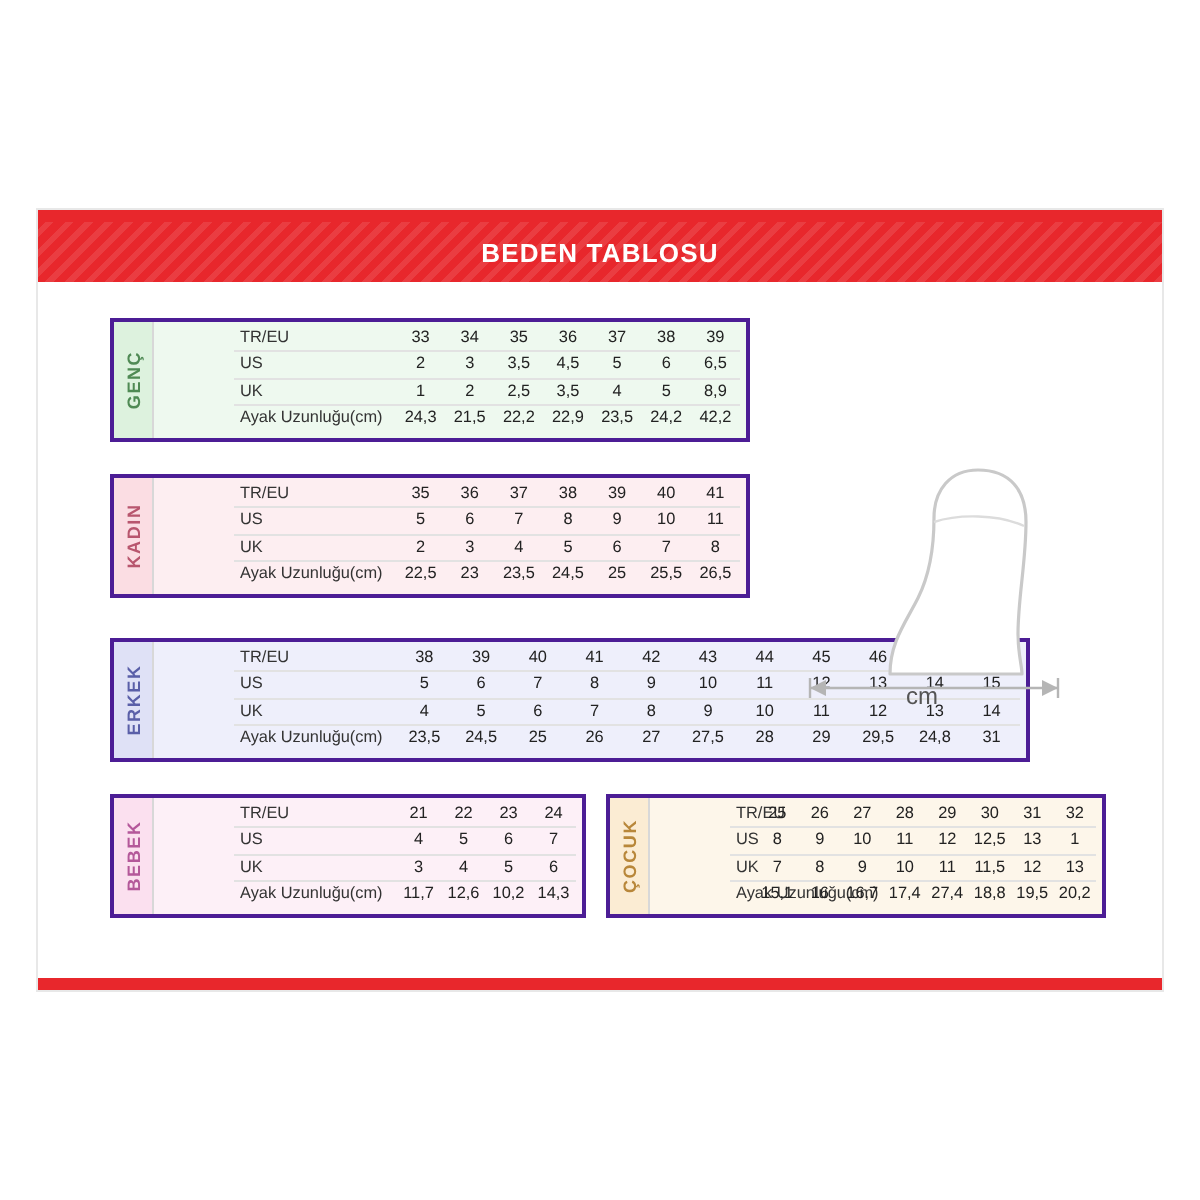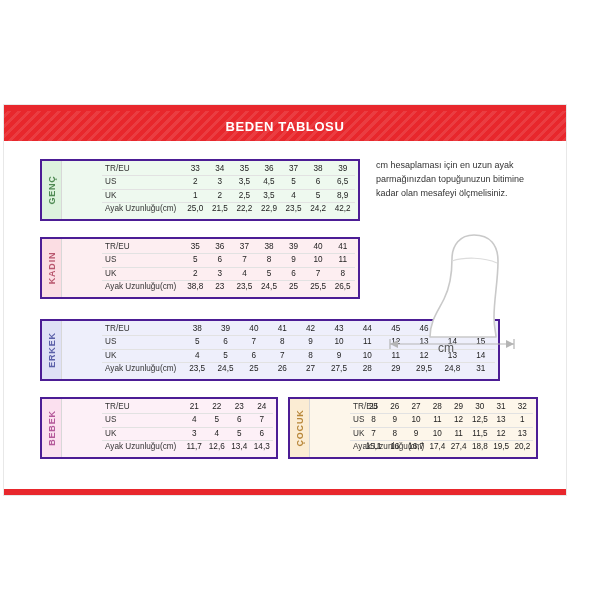--- a/index.html
+++ b/index.html
@@ -11,21 +11,21 @@
   #page {
     position: relative;
     width: 600px;
     height: 600px;
     background: #ffffff;
     overflow: hidden;
   }
   
   .card {
     position: absolute;
-    left: 3px;
+    left: 18px;
     top: 104px;
     width: 564px;
     height: 392px;
     background: #ffffff;
     border: 1px solid #e8e8e8;
     box-sizing: border-box;
   }
   .card-top-bar {
     position: absolute;
     left: 0; top: 0;
@@ -229,21 +229,21 @@
               <td>1</td>
               <td>2</td>
               <td>2,5</td>
               <td>3,5</td>
               <td>4</td>
               <td>5</td>
               <td>8,9</td>
             </tr>
             <tr>
               <td class="rowhdr">Ayak Uzunluğu(cm)</td>
-              <td>25,0</td>
+              <td>24,3</td>
               <td>21,5</td>
               <td>22,2</td>
               <td>22,9</td>
               <td>23,5</td>
               <td>24,2</td>
               <td>42,2</td>
             </tr>
           </tbody>
             </table>
         </div>
@@ -281,21 +281,21 @@
               <td>2</td>
               <td>3</td>
               <td>4</td>
               <td>5</td>
               <td>6</td>
               <td>7</td>
               <td>8</td>
             </tr>
             <tr>
               <td class="rowhdr">Ayak Uzunluğu(cm)</td>
-              <td>38,8</td>
+              <td>22,5</td>
               <td>23</td>
               <td>23,5</td>
               <td>24,5</td>
               <td>25</td>
               <td>25,5</td>
               <td>26,5</td>
             </tr>
           </tbody>
             </table>
         </div>
@@ -394,21 +394,21 @@
               <td class="rowhdr">UK</td>
               <td>3</td>
               <td>4</td>
               <td>5</td>
               <td>6</td>
             </tr>
             <tr>
               <td class="rowhdr">Ayak Uzunluğu(cm)</td>
               <td>11,7</td>
               <td>12,6</td>
-              <td>13,4</td>
+              <td>10,2</td>
               <td>14,3</td>
             </tr>
           </tbody>
             </table>
         </div>
       </div>
 
       <div class="size-block blk-cocuk" style="left:284px; top:256px; width:250px; height:62px;">
         <div class="vlabel">
           <span>ÇOCUK</span>
@@ -458,21 +458,20 @@
               <td>27,4</td>
               <td>18,8</td>
               <td>19,5</td>
               <td>20,2</td>
             </tr>
           </tbody>
             </table>
         </div>
       </div>
 
-      <div class="note">cm hesaplaması için en uzun ayak parmağınızdan topuğunuzun bitimine kadar olan mesafeyi ölçmelisiniz.</div>
 
       <div class="foot-area">
         <svg width="170" height="140" viewBox="0 0 170 140">
           <path d="M52 112 C52 96 60 86 66 74 C72 62 74 48 74 34 C74 20 82 10 96 10
                    C112 10 120 20 120 36 C120 56 116 74 116 92 C116 102 118 108 118 112 Z" fill="#ffffff" stroke="#c9c9c9" stroke-width="1.6" stroke-linejoin="round"></path>
           <path d="M74 36 C86 32 106 32 119 38" fill="none" stroke="#dcdcdc" stroke-width="1.2"></path>
         </svg>
         <svg class="cm-line" width="132" height="14" viewBox="0 0 132 14">
           <line x1="4" y1="7" x2="128" y2="7" stroke="#b5b5b5" stroke-width="1.2"></line>
           <path d="M4 2 L4 12 M128 2 L128 12" stroke="#b5b5b5" stroke-width="1.2"></path>

